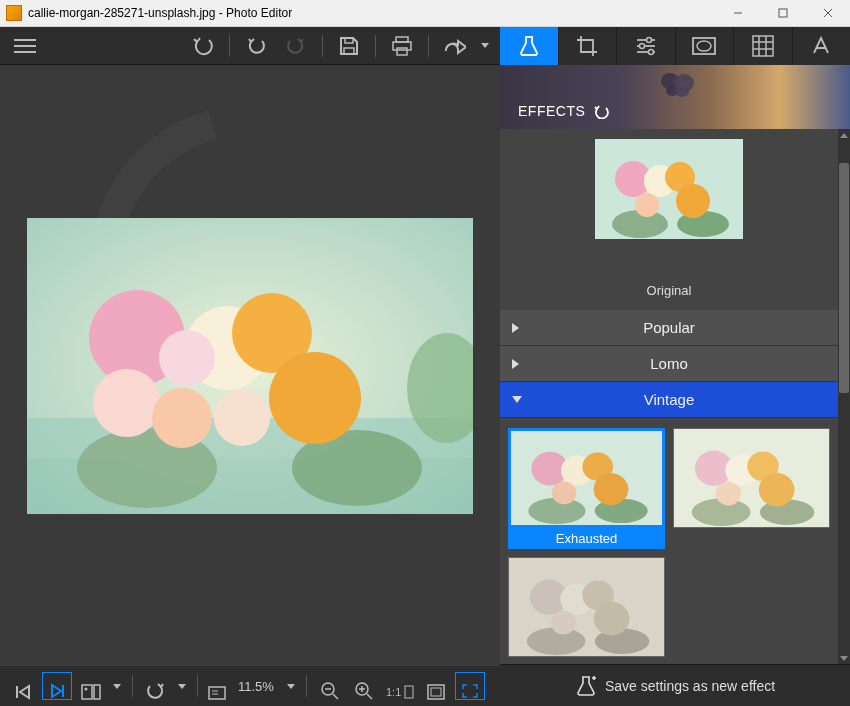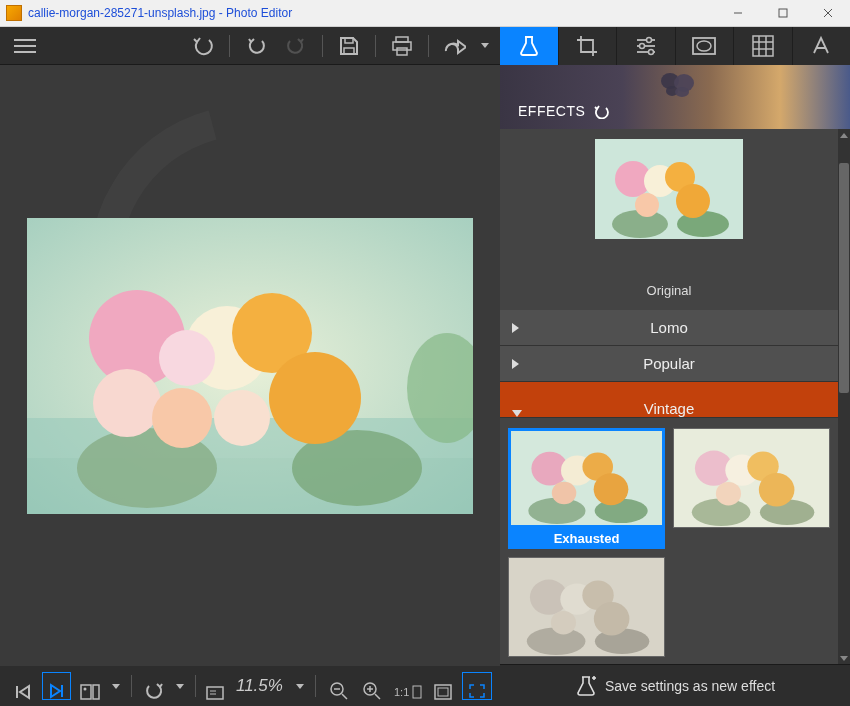--- a/index.html
+++ b/index.html
@@ -12,21 +12,21 @@
   color: #ccc;
   font-size: 13px;
 }
 
 .titlebar {
   height: 27px;
   background: #f0f0f0;
   display: flex;
   align-items: center;
   padding-left: 6px;
-  color: #1d4ed8;
+  color: #000000;
   font-size: 12px;
   border-bottom: 1px solid #d0d0d0;
 }
 .titlebar .app-icon {
   width: 16px; height: 16px;
   background: linear-gradient(135deg, #f7a800, #e08000);
   border: 1px solid #c07000;
   margin-right: 6px;
 }
 .titlebar .title-text { flex: 1; }
@@ -91,21 +91,21 @@
   gap: 4px;
   color: #aaa;
 }
 .bt-btn {
   width: 30px; height: 28px;
   display: flex; align-items: flex-end; justify-content: center;
   color: #b0b0b0;
 }
 .bt-btn.active { border: 1px solid #0a84ff; }
 .bt-sep { width: 1px; height: 22px; background: #555; margin: 0 4px; }
-.zoom-readout { font-size: 17px; color: #ccc; padding: 0 6px; font-style: italic; }
+.zoom-readout { font-size: 13px; color: #ccc; padding: 0 6px; }
 .bt-dd { width: 14px; display:flex; align-items:center; justify-content:center; }
 
 
 .tool-tabs {
   height: 38px;
   background: #2d2d2d;
   display: flex;
 }
 .tool-tab {
   flex: 1;
@@ -173,41 +173,41 @@
   display: flex; align-items: center;
   justify-content: center;
   position: relative;
   color: #eee;
   font-size: 15px;
 }
 .cat-row .caret {
   position: absolute; left: 12px;
   display:flex; align-items:center;
 }
-.cat-row.expanded { background: #c2410c; align-items: flex-end; }
+.cat-row.expanded { background: #1d4ed8; }
 
 
 .fx-grid {
   padding: 10px 8px;
   display: grid;
   grid-template-columns: 1fr 1fr;
   gap: 8px;
   background: #444;
 }
 .fx-item { text-align: center; }
 .fx-thumb {
   width: 100%; height: 100px;
   border: 1px solid #666;
 }
 .fx-item.selected .fx-thumb { border: 3px solid #0a84ff; }
 .fx-label { font-size: 13px; color: #ccc; margin-top: 4px; }
 .fx-item.selected .fx-label {
   background: #0a84ff; color: #fff;
   padding: 3px 0; margin-top: 0;
-  font-weight: 700;
+  font-weight: 400;
 }
 
 
 .save-btn {
   height: 42px;
   background: #2d2d2d;
   display: flex; align-items: center; justify-content: center;
   gap: 8px;
   color: #ddd;
   font-size: 14px;
@@ -488,29 +488,29 @@
           </svg>
           <div class="orig-label">Original</div>
         </div>
 
         <div class="cat-row">
           <span class="caret">
               <svg width="7" height="10">
                 <path d="M0 0 L7 5 L0 10 Z" fill="#ddd"></path>
               </svg>
             </span>
-          <span>Lomo</span>
+          <span>Popular</span>
         </div>
         <div class="cat-row">
           <span class="caret">
               <svg width="7" height="10">
                 <path d="M0 0 L7 5 L0 10 Z" fill="#ddd"></path>
               </svg>
             </span>
-          <span>Popular</span>
+          <span>Lomo</span>
         </div>
         <div class="cat-row expanded">
           <span class="caret">
               <svg width="10" height="7">
                 <path d="M0 0 L5 7 L10 0 Z" fill="#ddd"></path>
               </svg>
             </span>
           <span>Vintage</span>
         </div>
 

